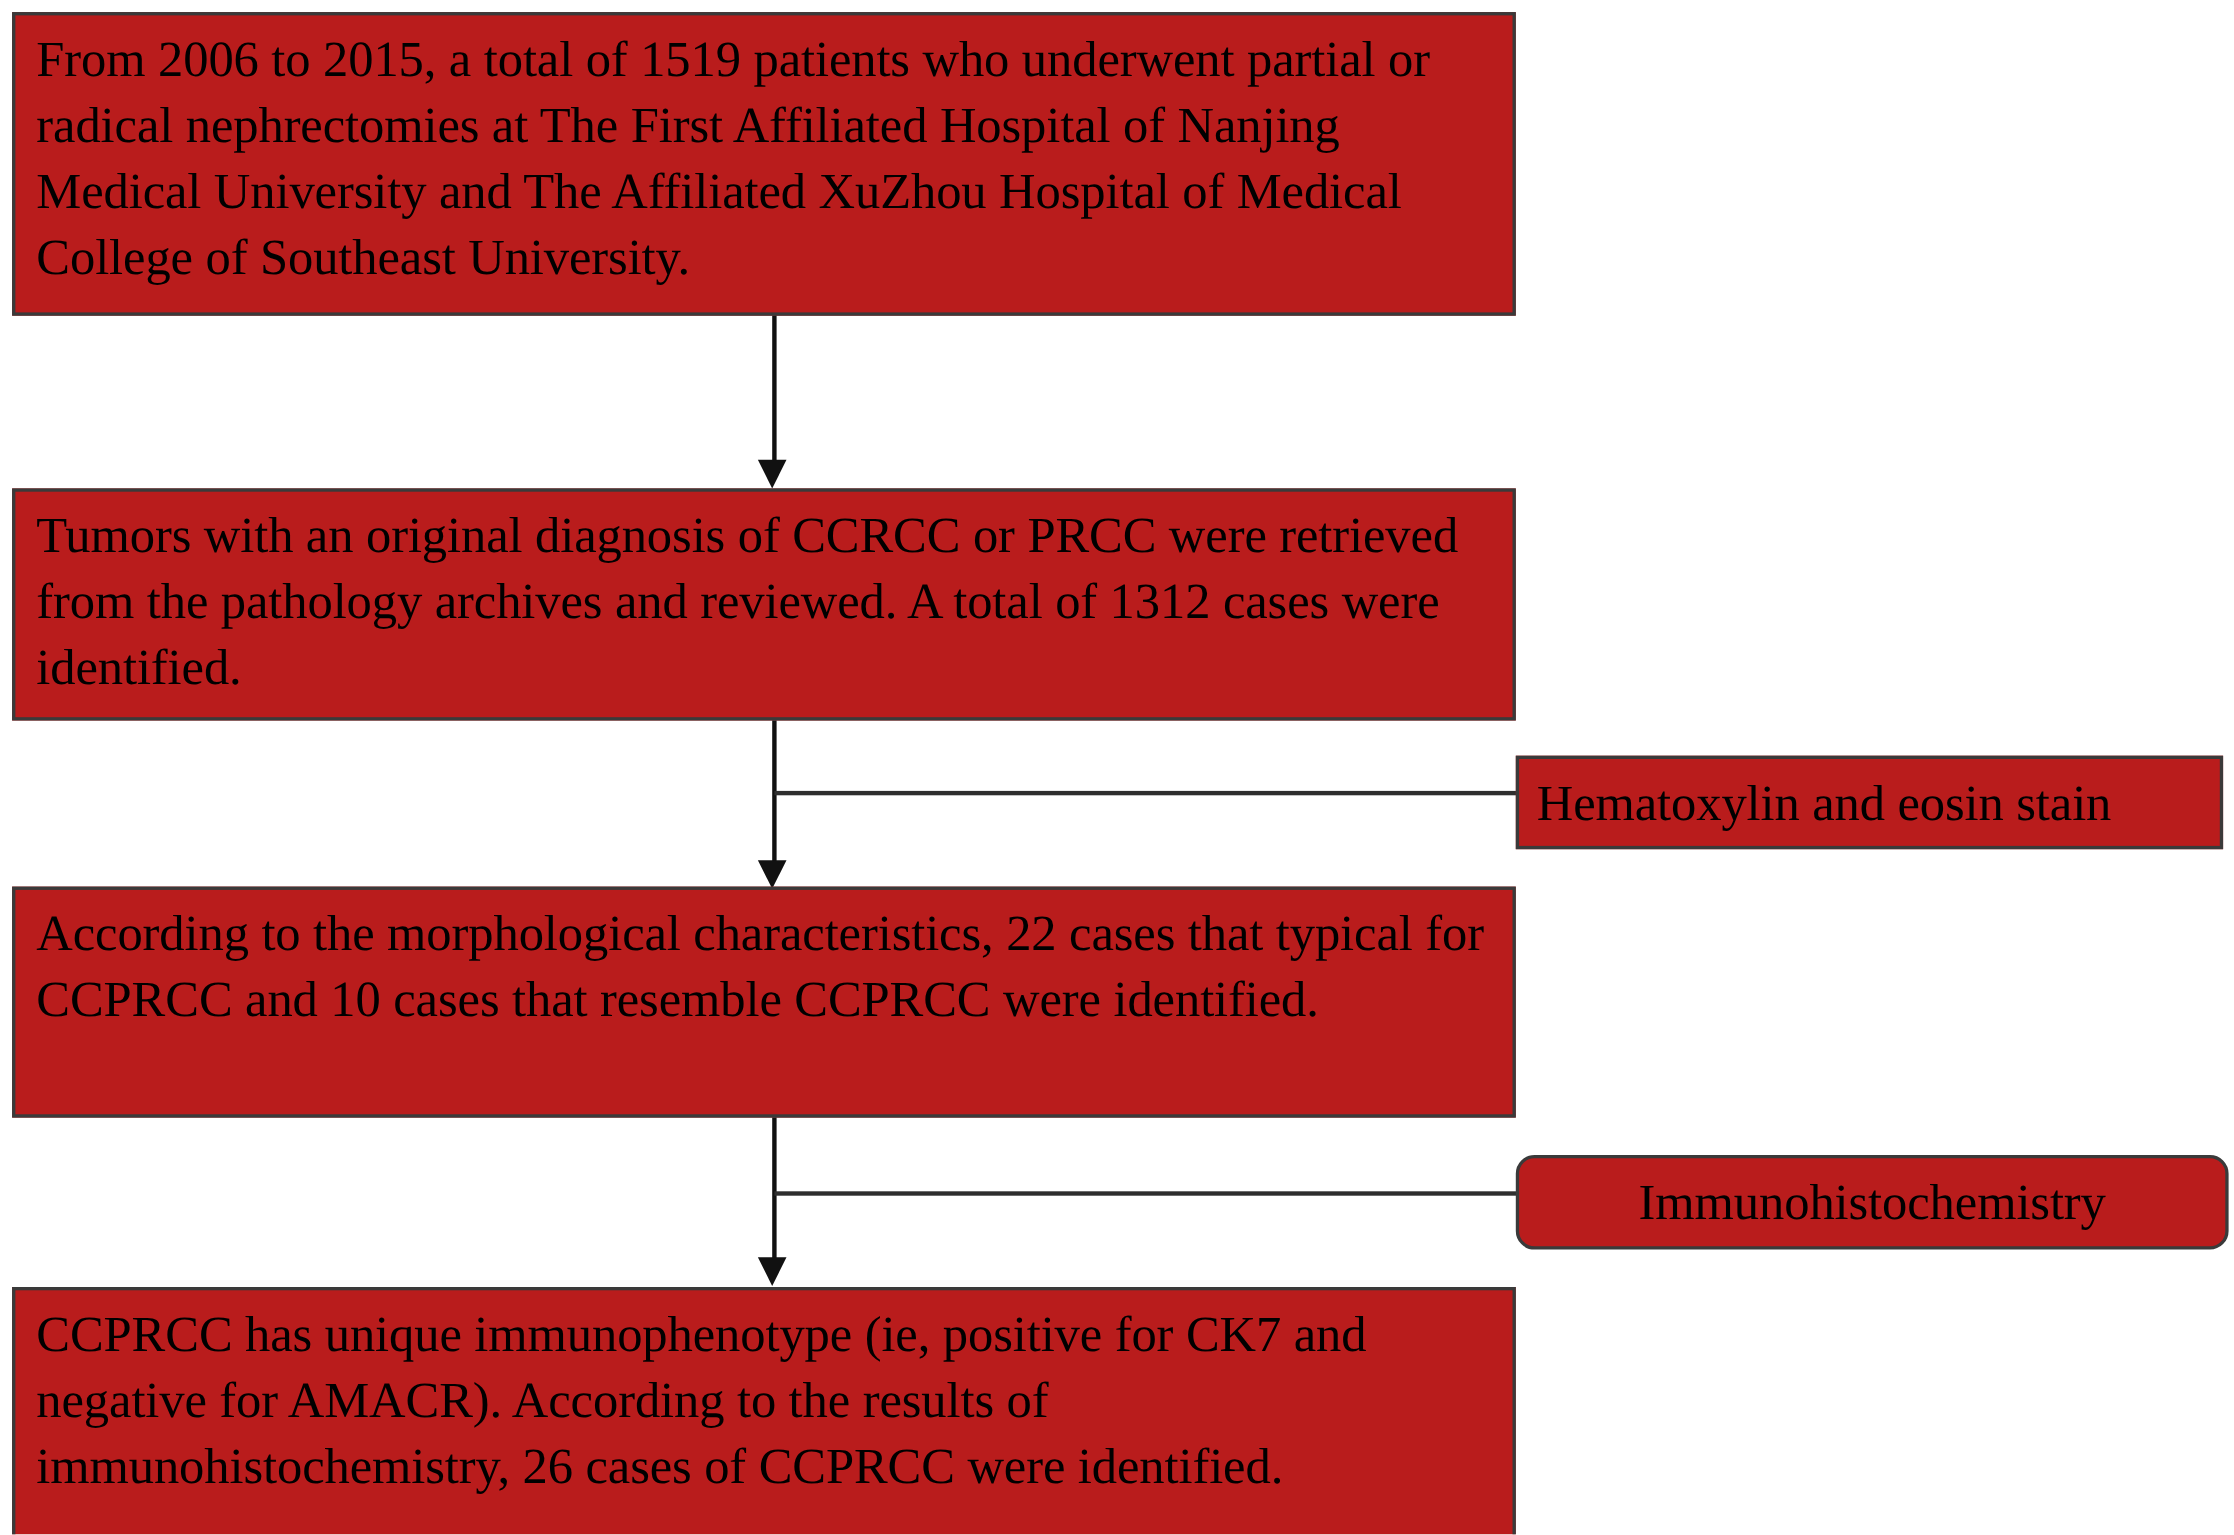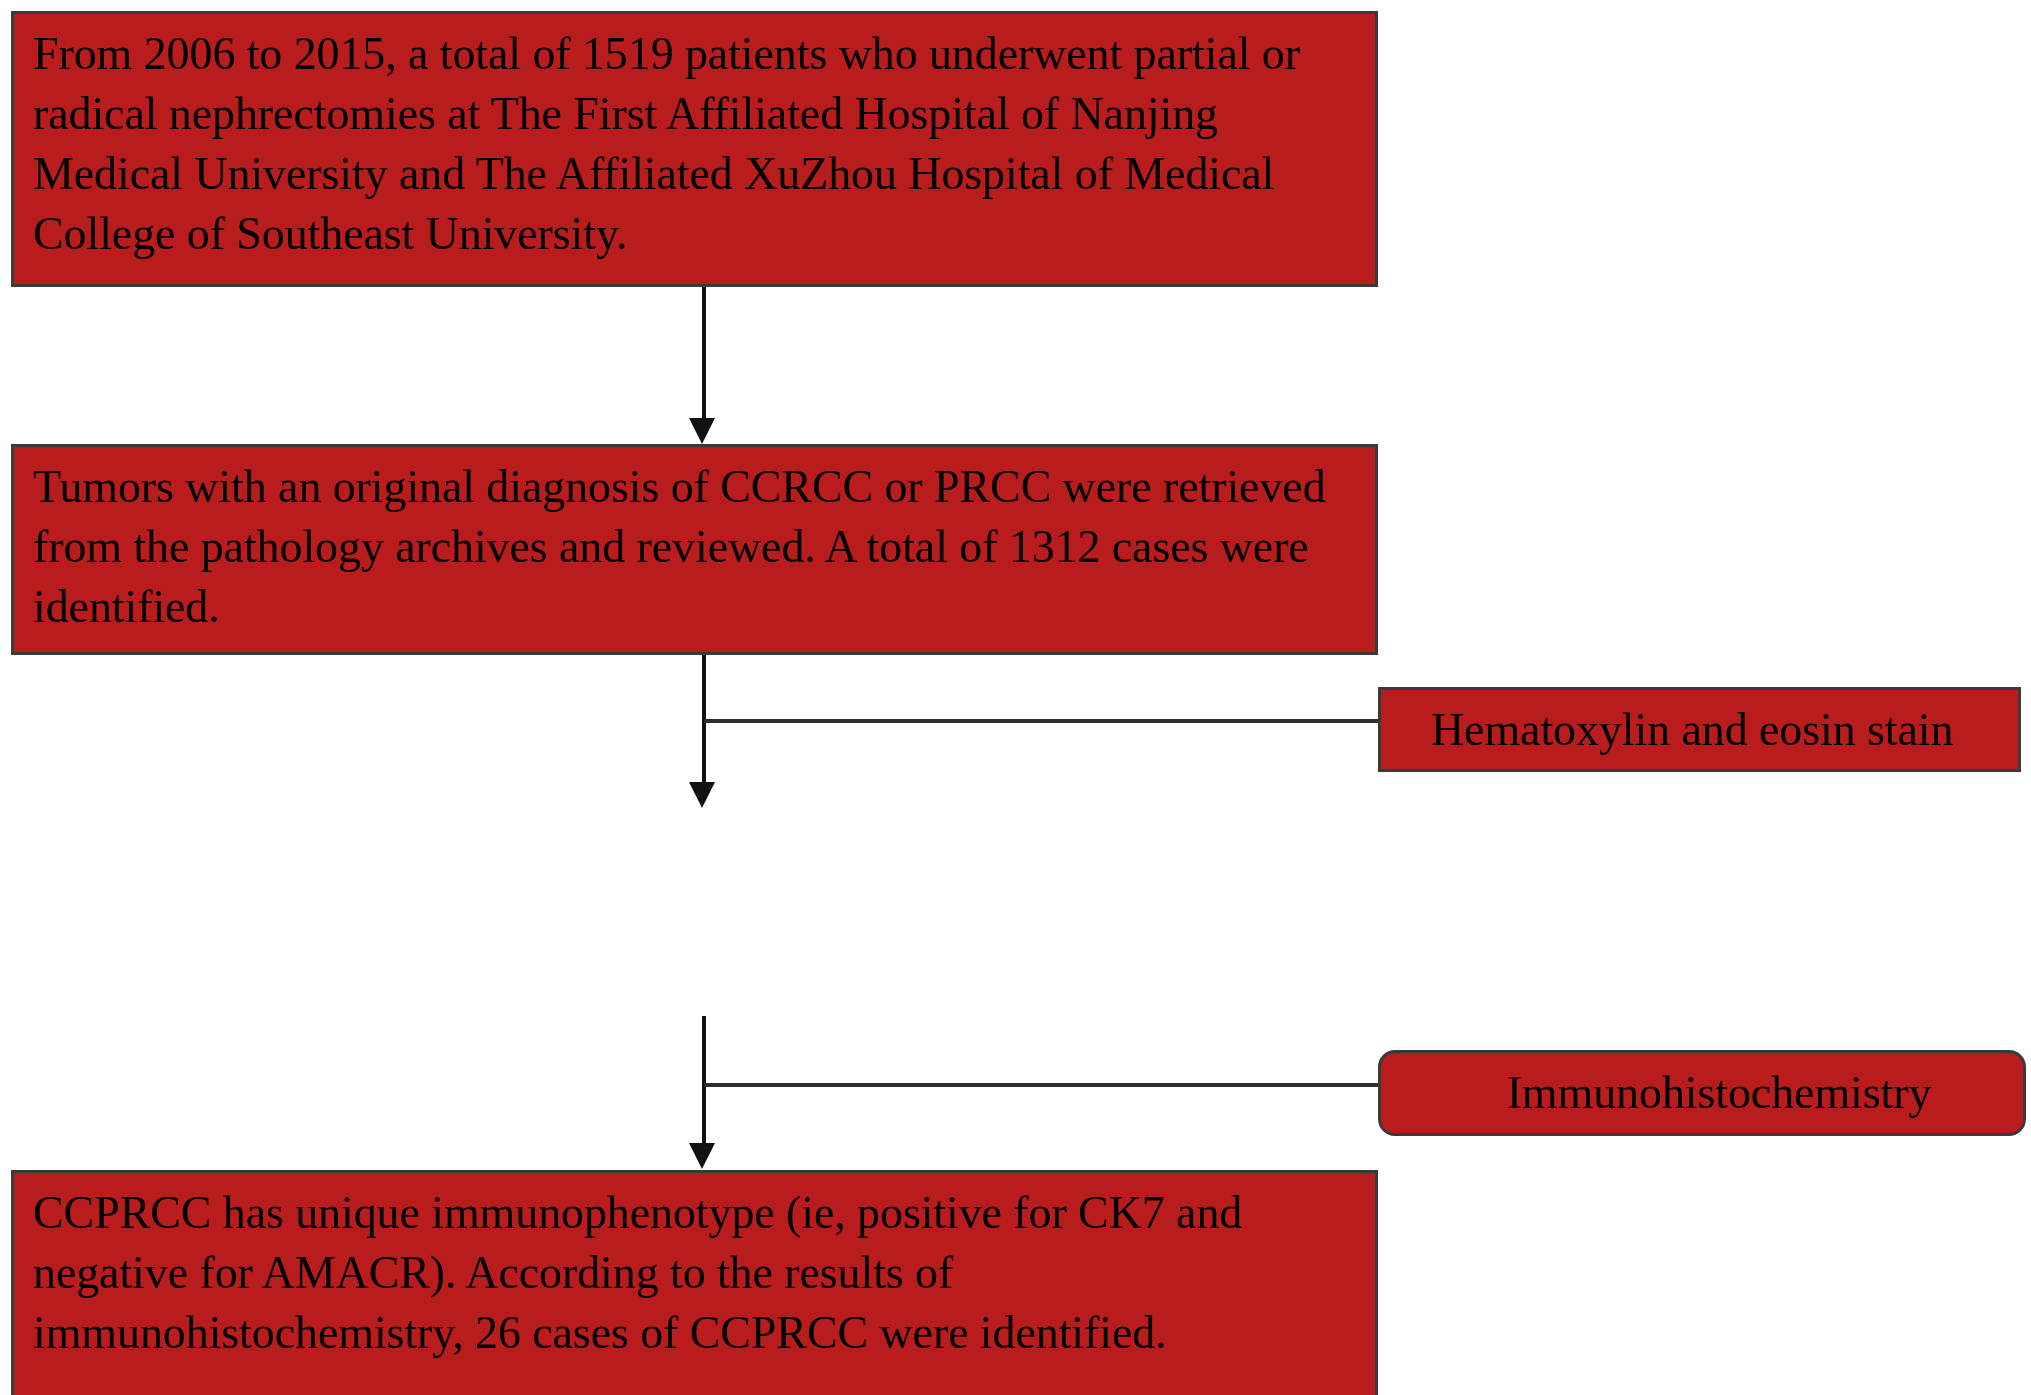--- a/index.html
+++ b/index.html
@@ -43,21 +43,20 @@
   #side1 { left: 1378px; top: 687px;  width: 643px; height: 85px; }
   #side2 { left: 1378px; top: 1050px; width: 648px; height: 86px; border-radius: 17px; }
   .side .txt {
     position: absolute;
     left: 0; right: 0;
     top: 50%;
     transform: translateY(-50%);
     font-size: 46px;
     line-height: 52px;
     text-align: center;
-    margin-left: 34px;
   }
   #side1 .txt { text-align: left; padding-left: 16px; }
 
   
   .vline {
     position: absolute;
     width: 4px;
     background: #111111;
   }
   .hline {
@@ -102,20 +101,23 @@
   </div>
 
   <div class="vline" id="v2"></div>
   <div class="arrowhead" id="a2"></div>
   <div class="hline" id="h1"></div>
 
   <div class="node side" id="side1">
     <div class="txt">Hematoxylin and eosin stain</div>
   </div>
 
+  <div class="node" id="box3">
+    <div class="txt">According to the morphological characteristics, 22 cases that typical for CCPRCC and 10 cases that resemble CCPRCC were identified.</div>
+  </div>
 
   <div class="vline" id="v3"></div>
   <div class="arrowhead" id="a3"></div>
   <div class="hline" id="h2"></div>
 
   <div class="node side" id="side2">
     <div class="txt">Immunohistochemistry</div>
   </div>
 
   <div class="node" id="box4">

